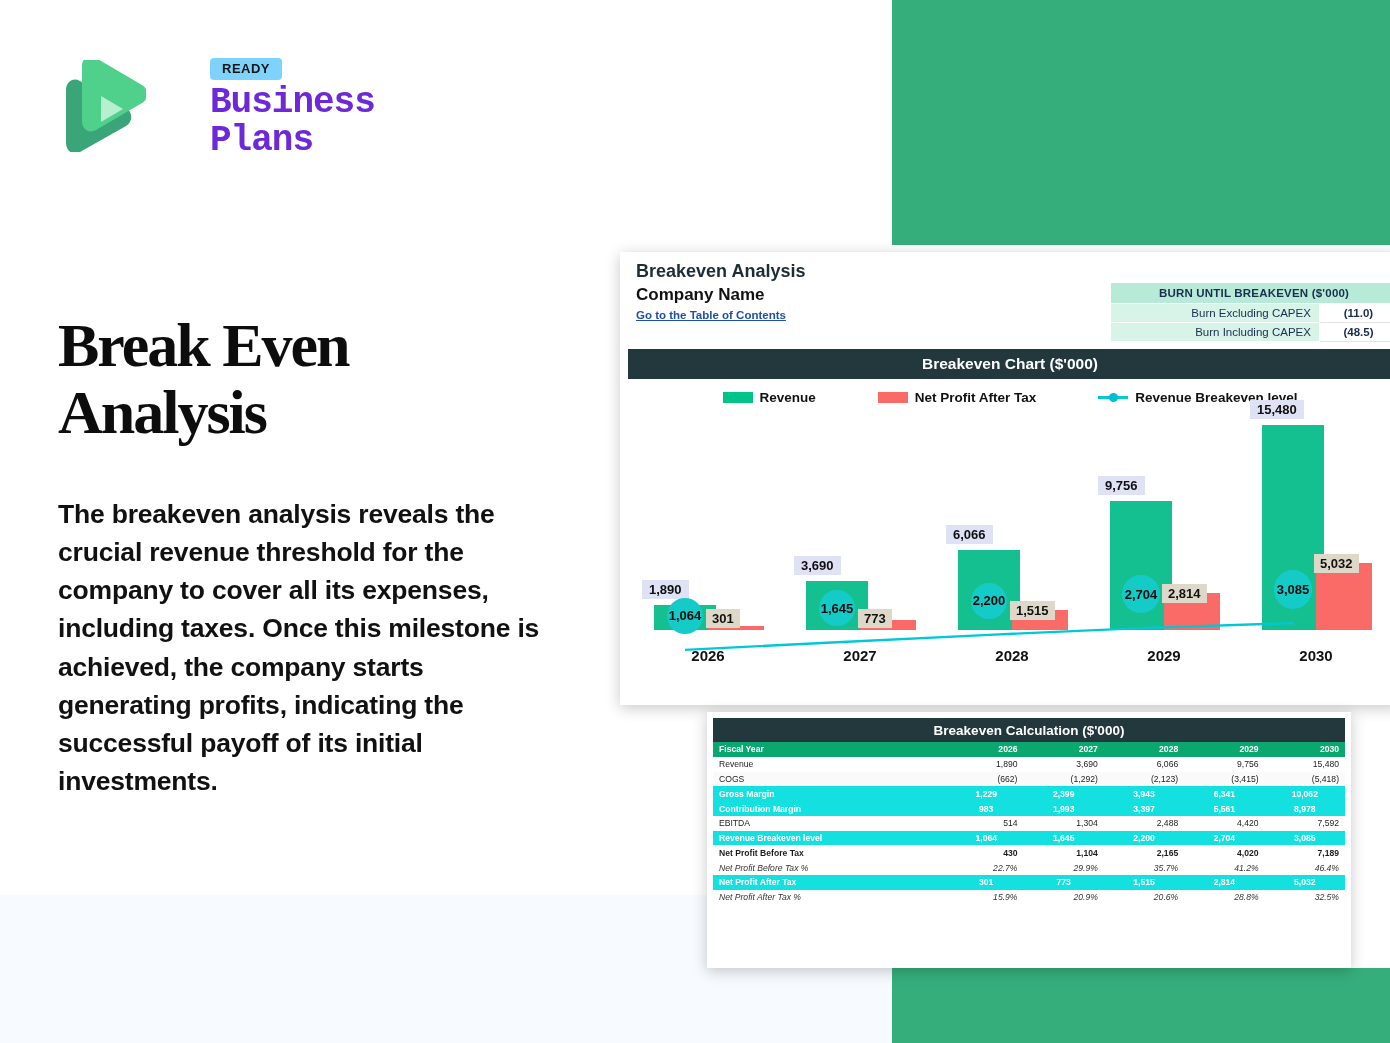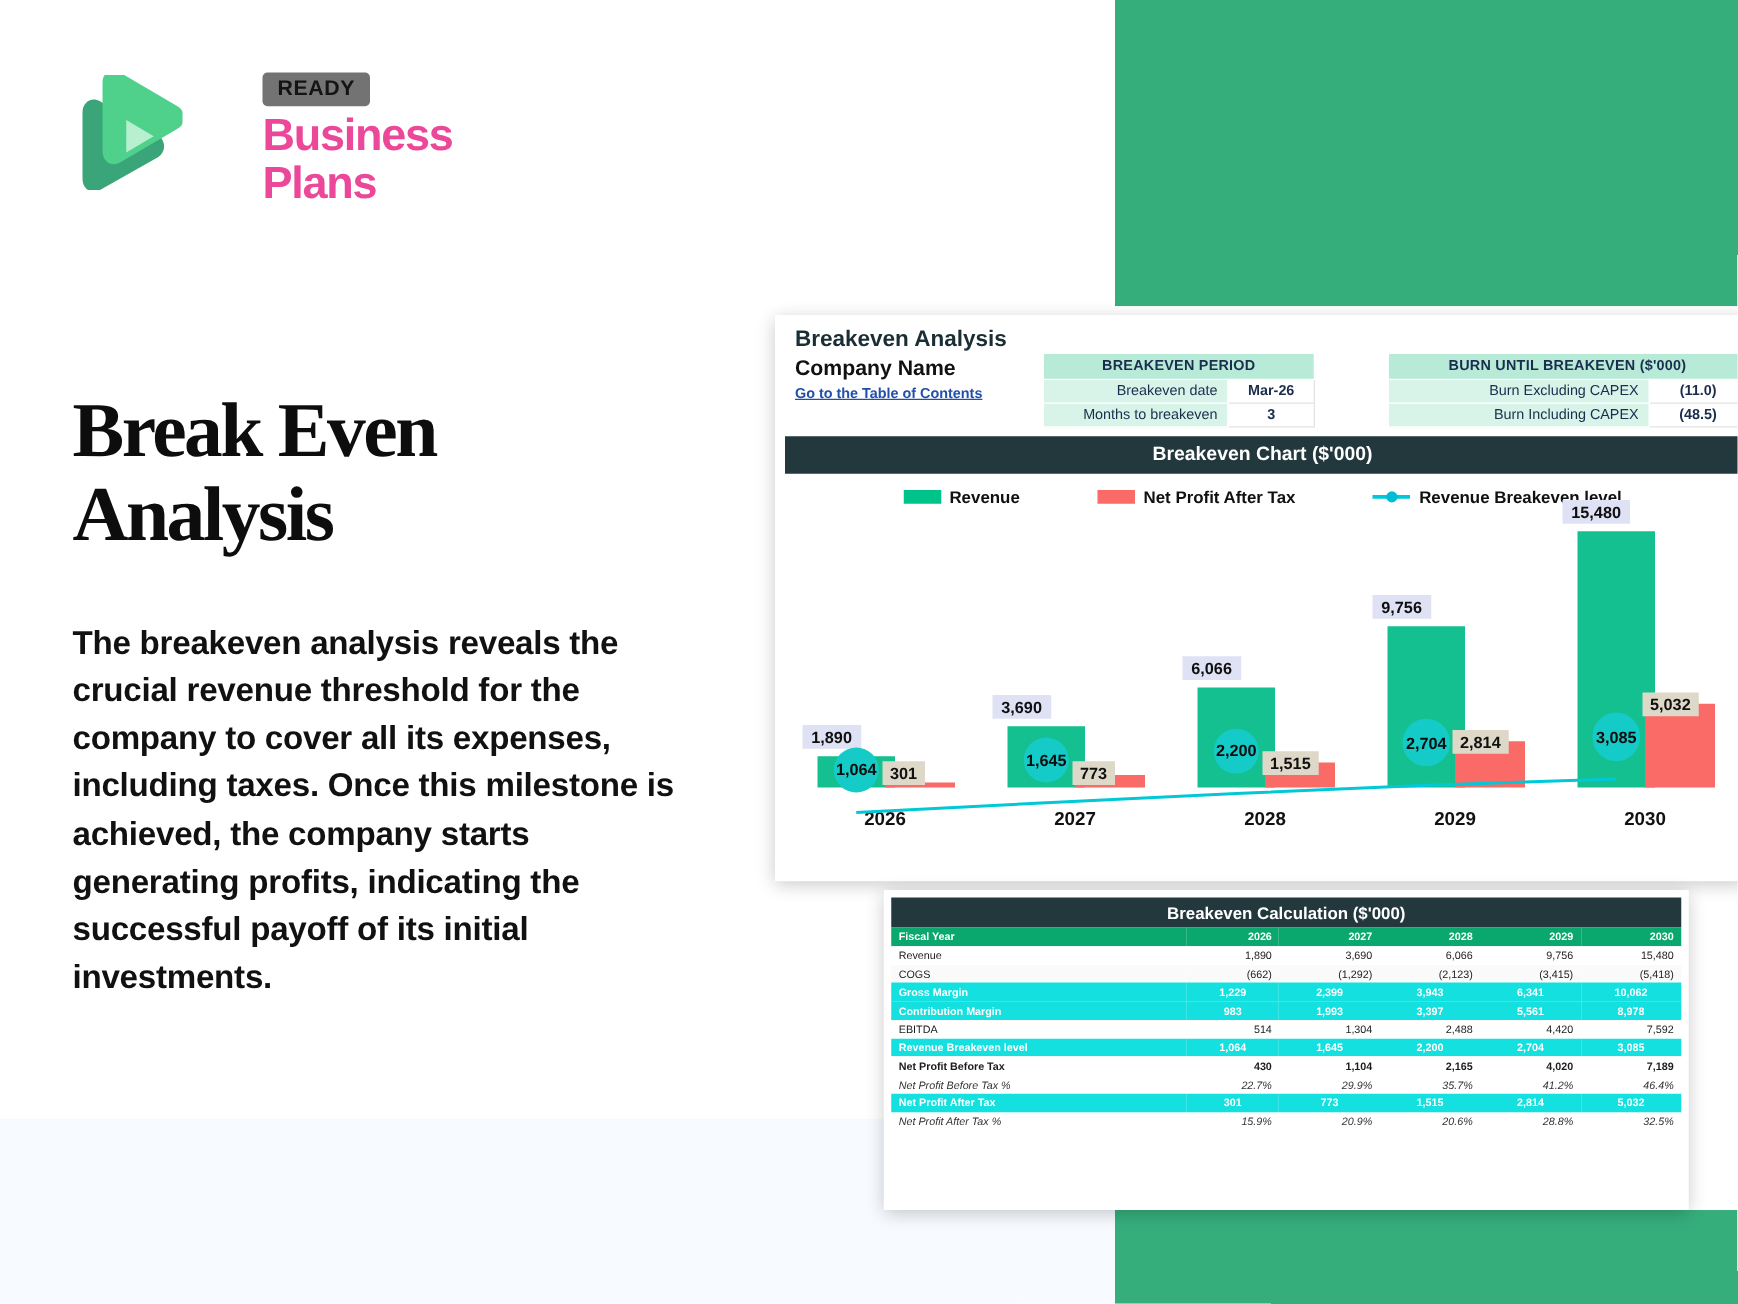--- a/index.html
+++ b/index.html
@@ -16,27 +16,27 @@
   #bg-light-bottom   { position:absolute; left:0; top:895px; width:892px; height:148px; background:#f7faff; }
   #bg-green-right    { position:absolute; left:892px; top:0; width:498px; height:245px; background:#36ae7c; }
   #bg-green-bottom   { position:absolute; left:892px; top:968px; width:498px; height:75px; background:#36ae7c; }
   #bg-white-right    { position:absolute; left:892px; top:245px; width:498px; height:723px; background:#ffffff; }
 
   
   #logo { position:absolute; left:60px; top:58px; width:380px; height:100px; }
   #logo-mark { position:absolute; left:0; top:2px; width:86px; height:92px; }
   #logo-text { position:absolute; left:150px; top:0px; }
   #ready-badge {
-    display:inline-block; background:#737373; color:#141414;
-    font-size:17px; font-weight:700; letter-spacing:.5px;
+    display:inline-block; background:#7dd3fc; color:#141414;
+    font-size:13px; font-weight:700; letter-spacing:.5px;
     padding:3px 12px 4px 12px; border-radius:4px;
   }
   #brand-name {
-    font-size:36px; font-weight:800; color:#ec4899;
-    letter-spacing:-1px; margin-top:4px; line-height:1.05;
+    font-size:36px; font-weight:800; color:#6d28d9;
+    letter-spacing:-1px; margin-top:4px; line-height:1.05;font-family:Liberation Mono, monospace;
   }
 
   
   #page-title {
     position:absolute; left:58px; top:312px; width:520px;
     font-size:62px; font-weight:800; line-height:1.08;
     letter-spacing:-2px; color:#0d0d0d; white-space:pre-line;font-family:Liberation Serif, serif;
   }
   #page-body {
     position:absolute; left:58px; top:495px; width:490px;
@@ -153,35 +153,20 @@
 Analysis</h1>
 <p id="page-body">The breakeven analysis reveals the crucial revenue threshold for the company to cover all its expenses, including taxes. Once this milestone is achieved, the company starts generating profits, indicating the successful payoff of its initial investments.</p>
 
 <div id="chart-card">
 
   <div id="chart-head">
     <div id="bk-title">Breakeven Analysis</div>
     <div id="bk-company">Company Name</div>
     <div id="bk-toc">Go to the Table of Contents</div>
 
-    <table class="kpi" id="kpi-period">
-      <tbody>
-          <tr>
-            <td class="hdr" colspan="2">BREAKEVEN PERIOD</td>
-          </tr>
-      <tr>
-        <td class="lbl">Breakeven date</td>
-        <td class="val">Mar-26</td>
-      </tr>
-      <tr>
-        <td class="lbl">Months to breakeven</td>
-        <td class="val">3</td>
-      </tr>
-    </tbody>
-      </table>
 
     <table class="kpi" id="kpi-burn">
       <tbody>
           <tr>
             <td class="hdr" colspan="2">BURN UNTIL BREAKEVEN ($'000)</td>
           </tr>
       <tr>
         <td class="lbl">Burn Excluding CAPEX</td>
         <td class="val">(11.0)</td>
       </tr>

